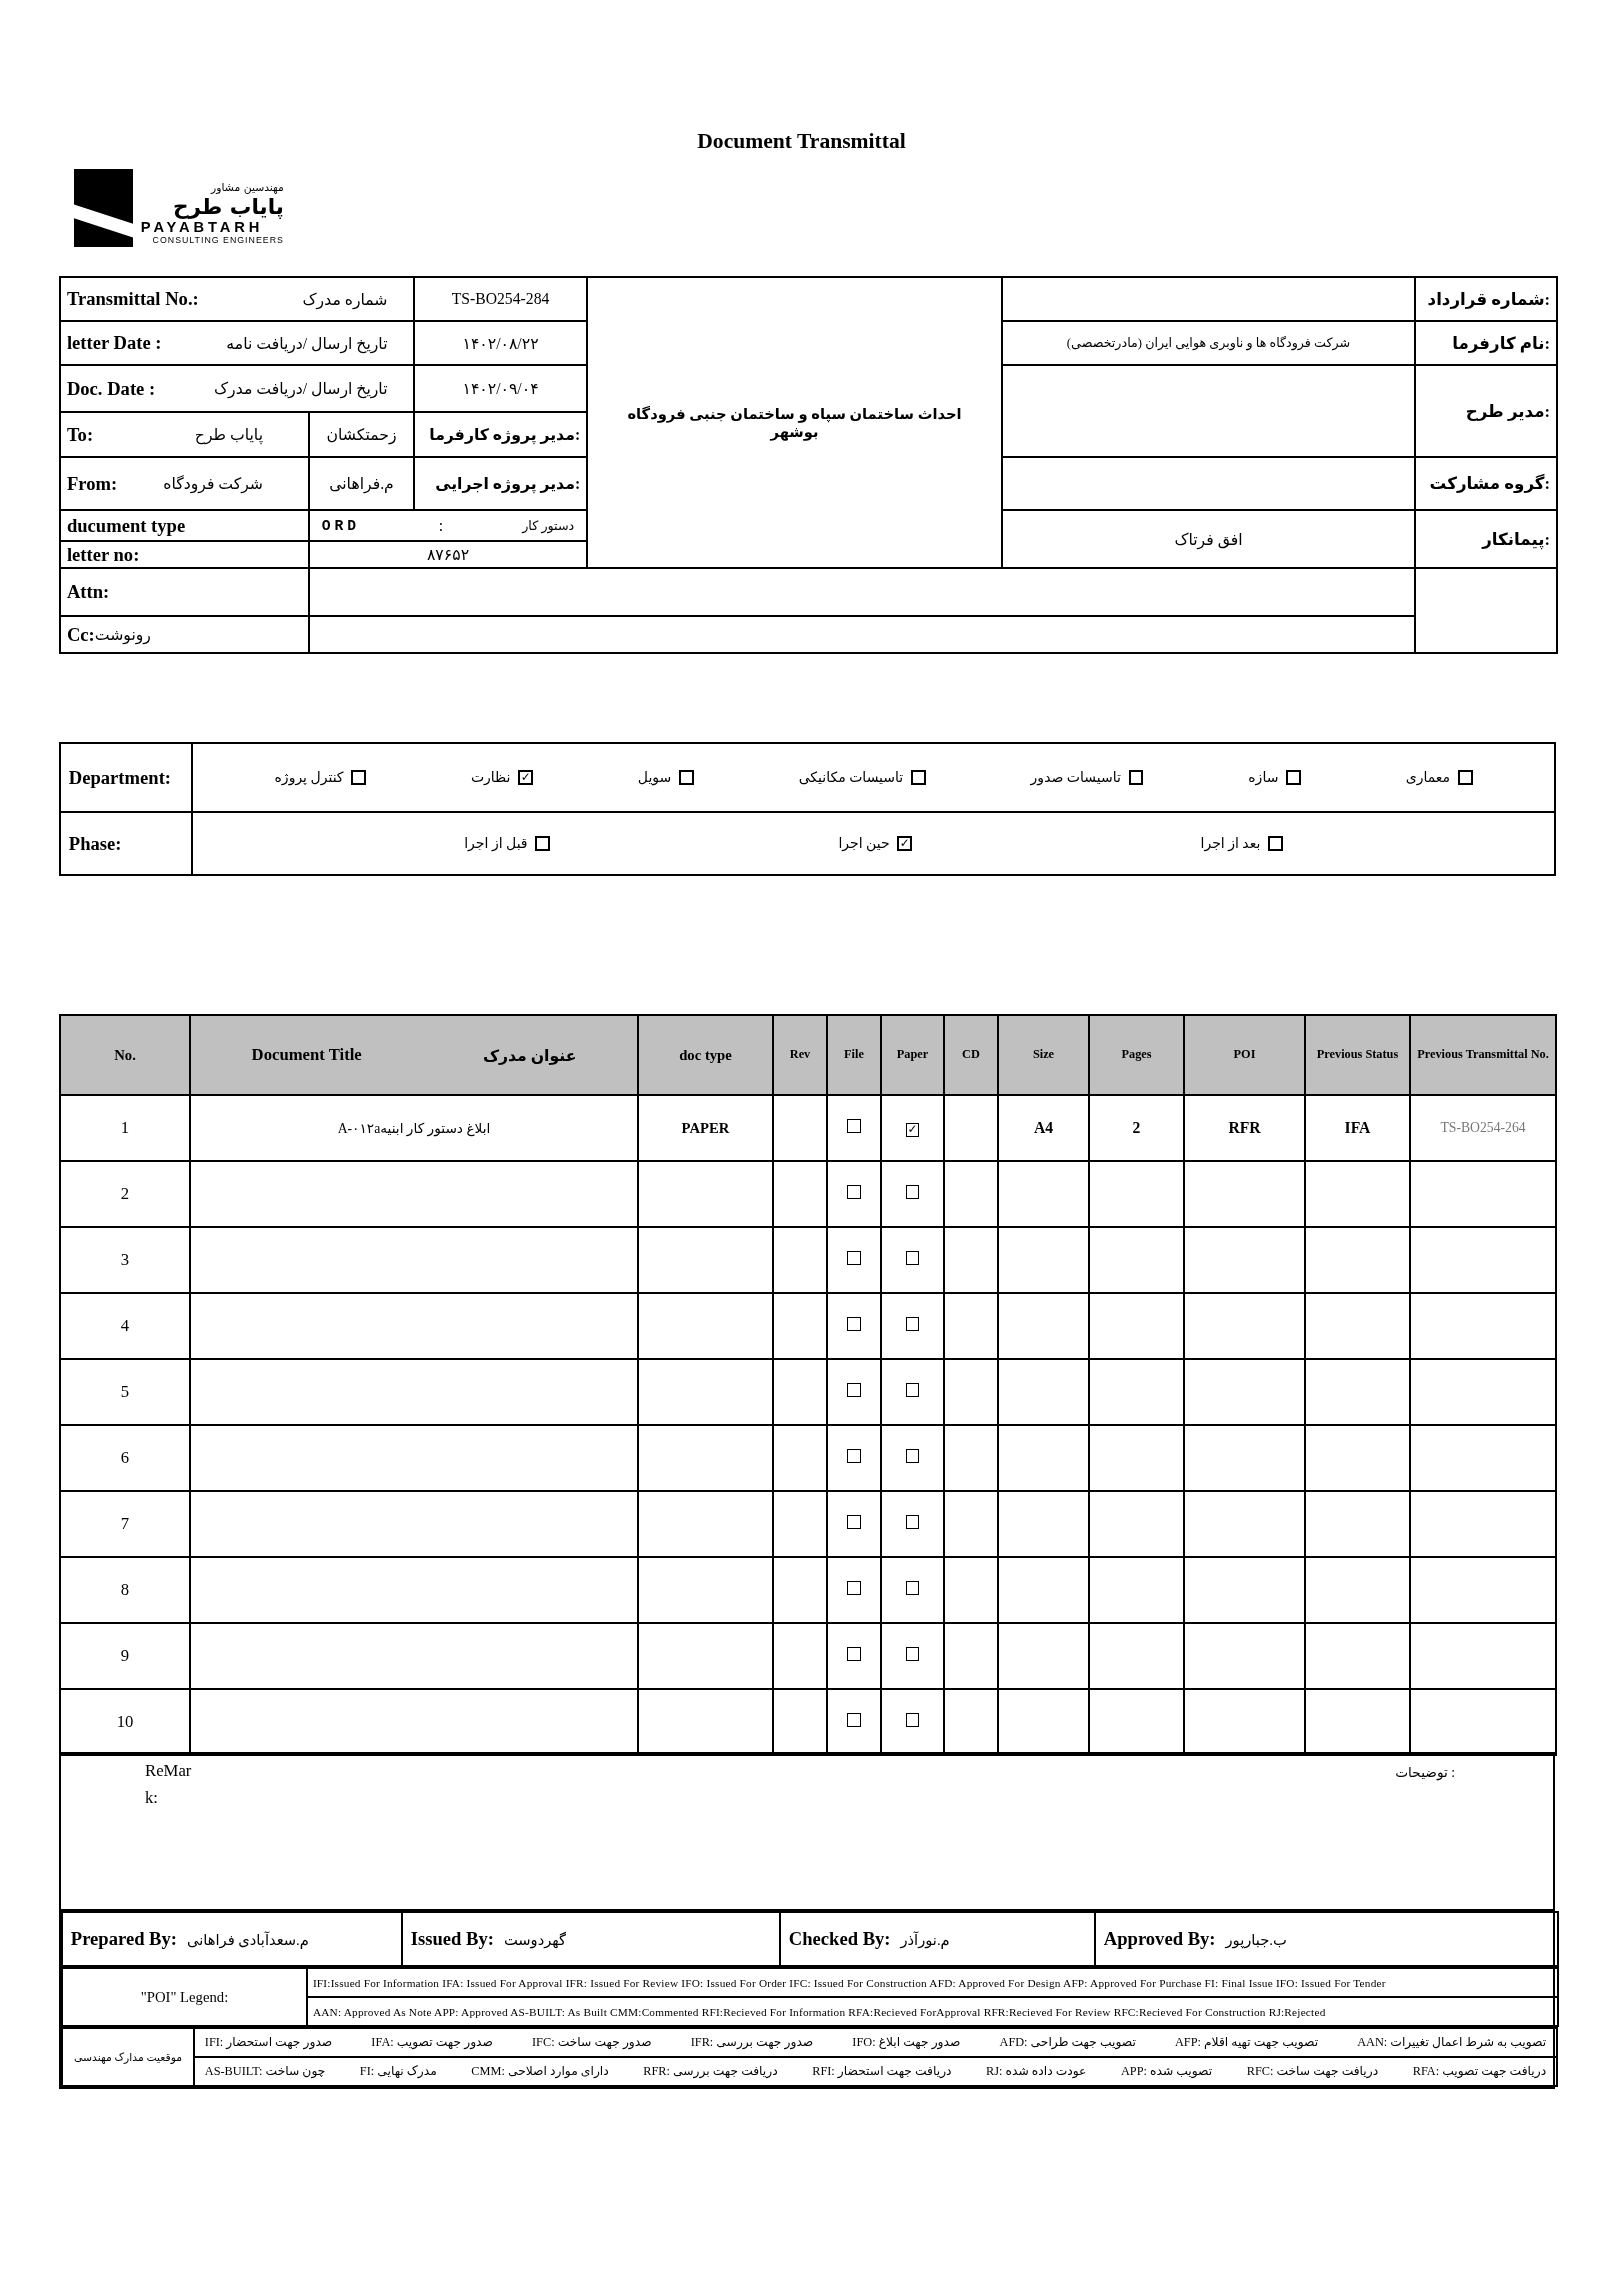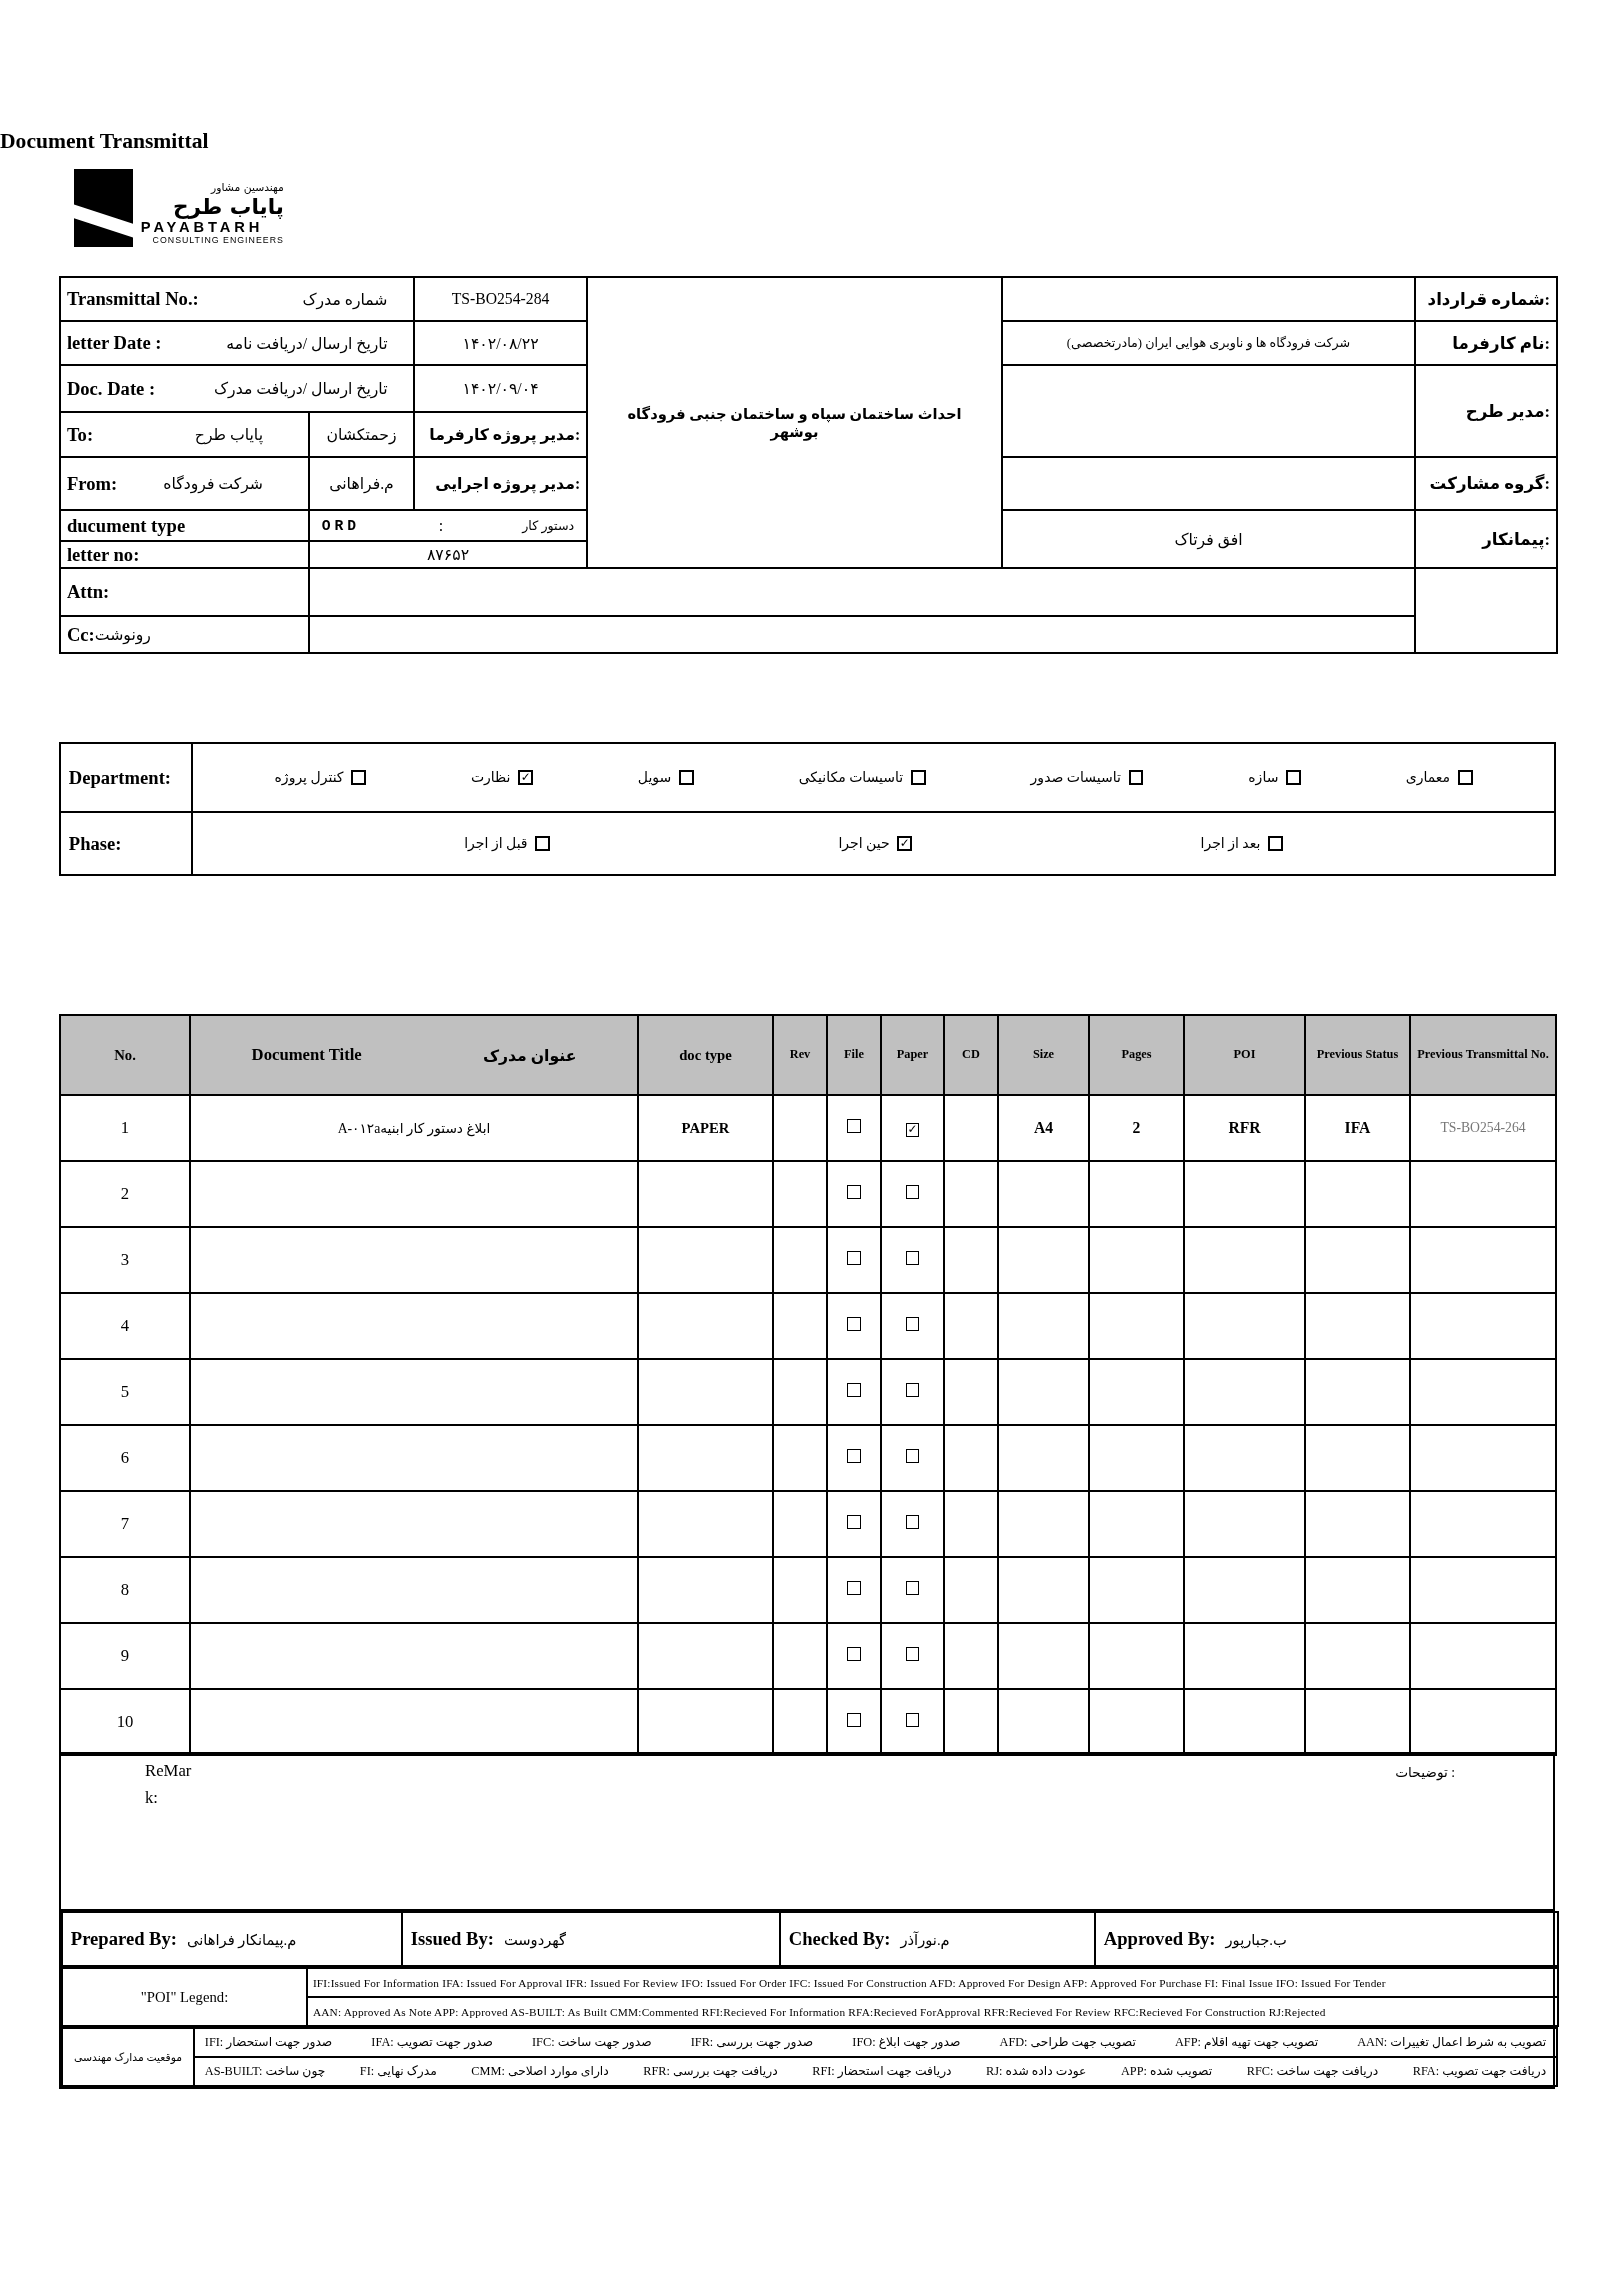--- a/index.html
+++ b/index.html
@@ -3,21 +3,21 @@
 <meta charset="utf-8">
 <style>
   *{box-sizing:border-box;margin:0;padding:0}
   body{width:1613px;height:2293px;position:relative;background:#fff;color:#000;
        font-family:"Liberation Serif","DejaVu Sans",serif;overflow:hidden}
   table{border-collapse:collapse;table-layout:fixed}
   td{border:2px solid #000;vertical-align:middle;overflow:hidden;padding:0}
   .tbl{position:absolute;left:59px;width:1496px;border:2.9px solid #000}
 
   
-  #page-title{position:absolute;top:129px;left:0;right:10px;text-align:left;
+  #page-title{position:absolute;top:129px;left:0;right:10px;text-align:center;
               font-size:21.6px;font-weight:bold}
   #logo{position:absolute;left:74px;top:169px;display:flex;gap:7.8px}
   #logo-mark{width:59px;height:78px;background:#000;position:relative;overflow:hidden}
   #logo-swoosh{position:absolute;width:84px;height:12.7px;background:#fff;left:-13.7px;top:45px;
                transform:rotate(18deg);border-radius:6.9px}
   .logo-txt{display:flex;flex-direction:column;justify-content:flex-end;padding-bottom:2px}
   .logo-fa-small{font-size:10.8px;text-align:right;font-family:"DejaVu Sans",sans-serif}
   .logo-fa-big{font-size:21.6px;font-weight:bold;text-align:right;font-family:"DejaVu Sans",sans-serif}
   .logo-en{font-size:14.7px;font-weight:bold;letter-spacing:3.9px;font-family:"Liberation Sans",sans-serif}
   .logo-en-sub{font-size:8.8px;letter-spacing:1px;padding-left:11.8px;font-family:"Liberation Sans",sans-serif}
@@ -458,21 +458,21 @@
     <colgroup>
         <col style="width:340px">
         <col style="width:378px">
         <col style="width:315px">
         <col style="width:463px">
       </colgroup>
     <tbody>
         <tr>
       <td>
         <span class="sig-en">Prepared By:</span>
-        <span class="sig-fa">م.پیمانکار فراهانی</span>
+        <span class="sig-fa">م.سعدآبادی فراهانی</span>
       </td>
       <td>
         <span class="sig-en">Issued By:</span>
         <span class="sig-fa">گهردوست</span>
       </td>
       <td>
         <span class="sig-en">Checked By:</span>
         <span class="sig-fa">م.نورآذر</span>
       </td>
       <td>

